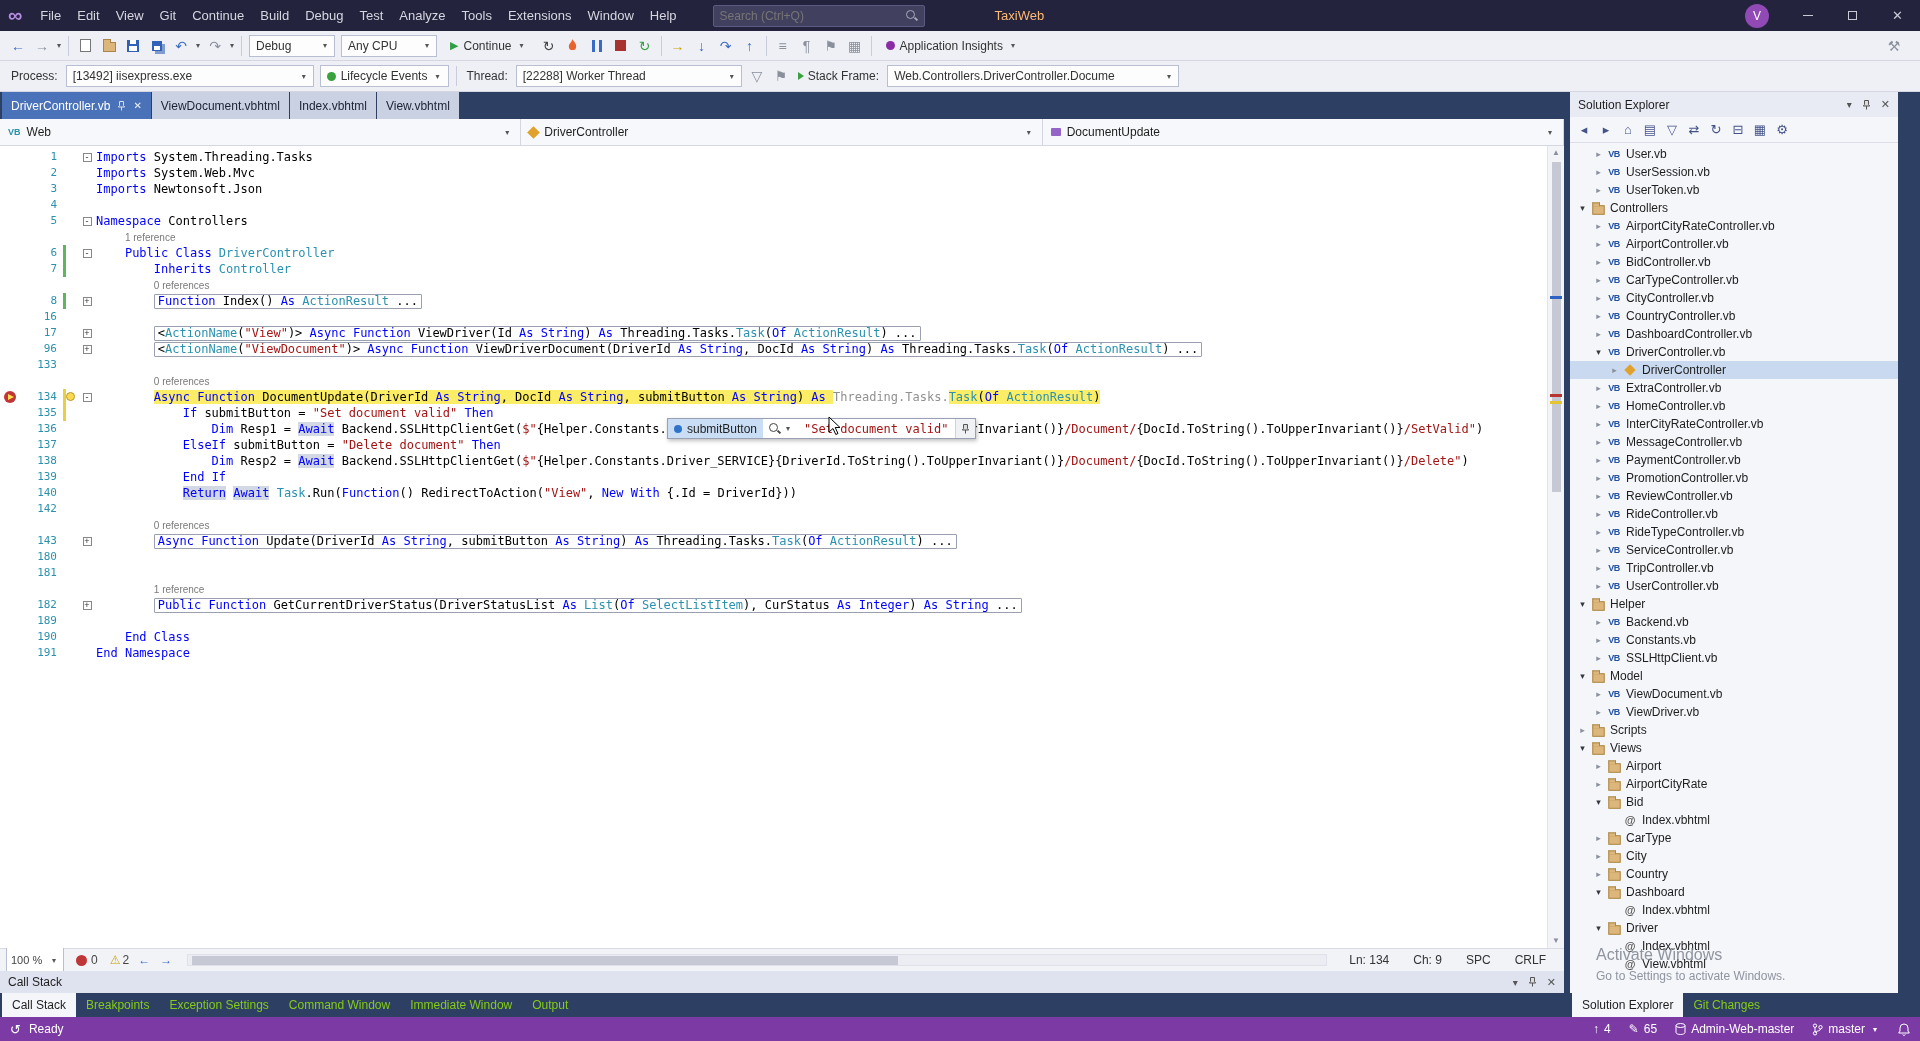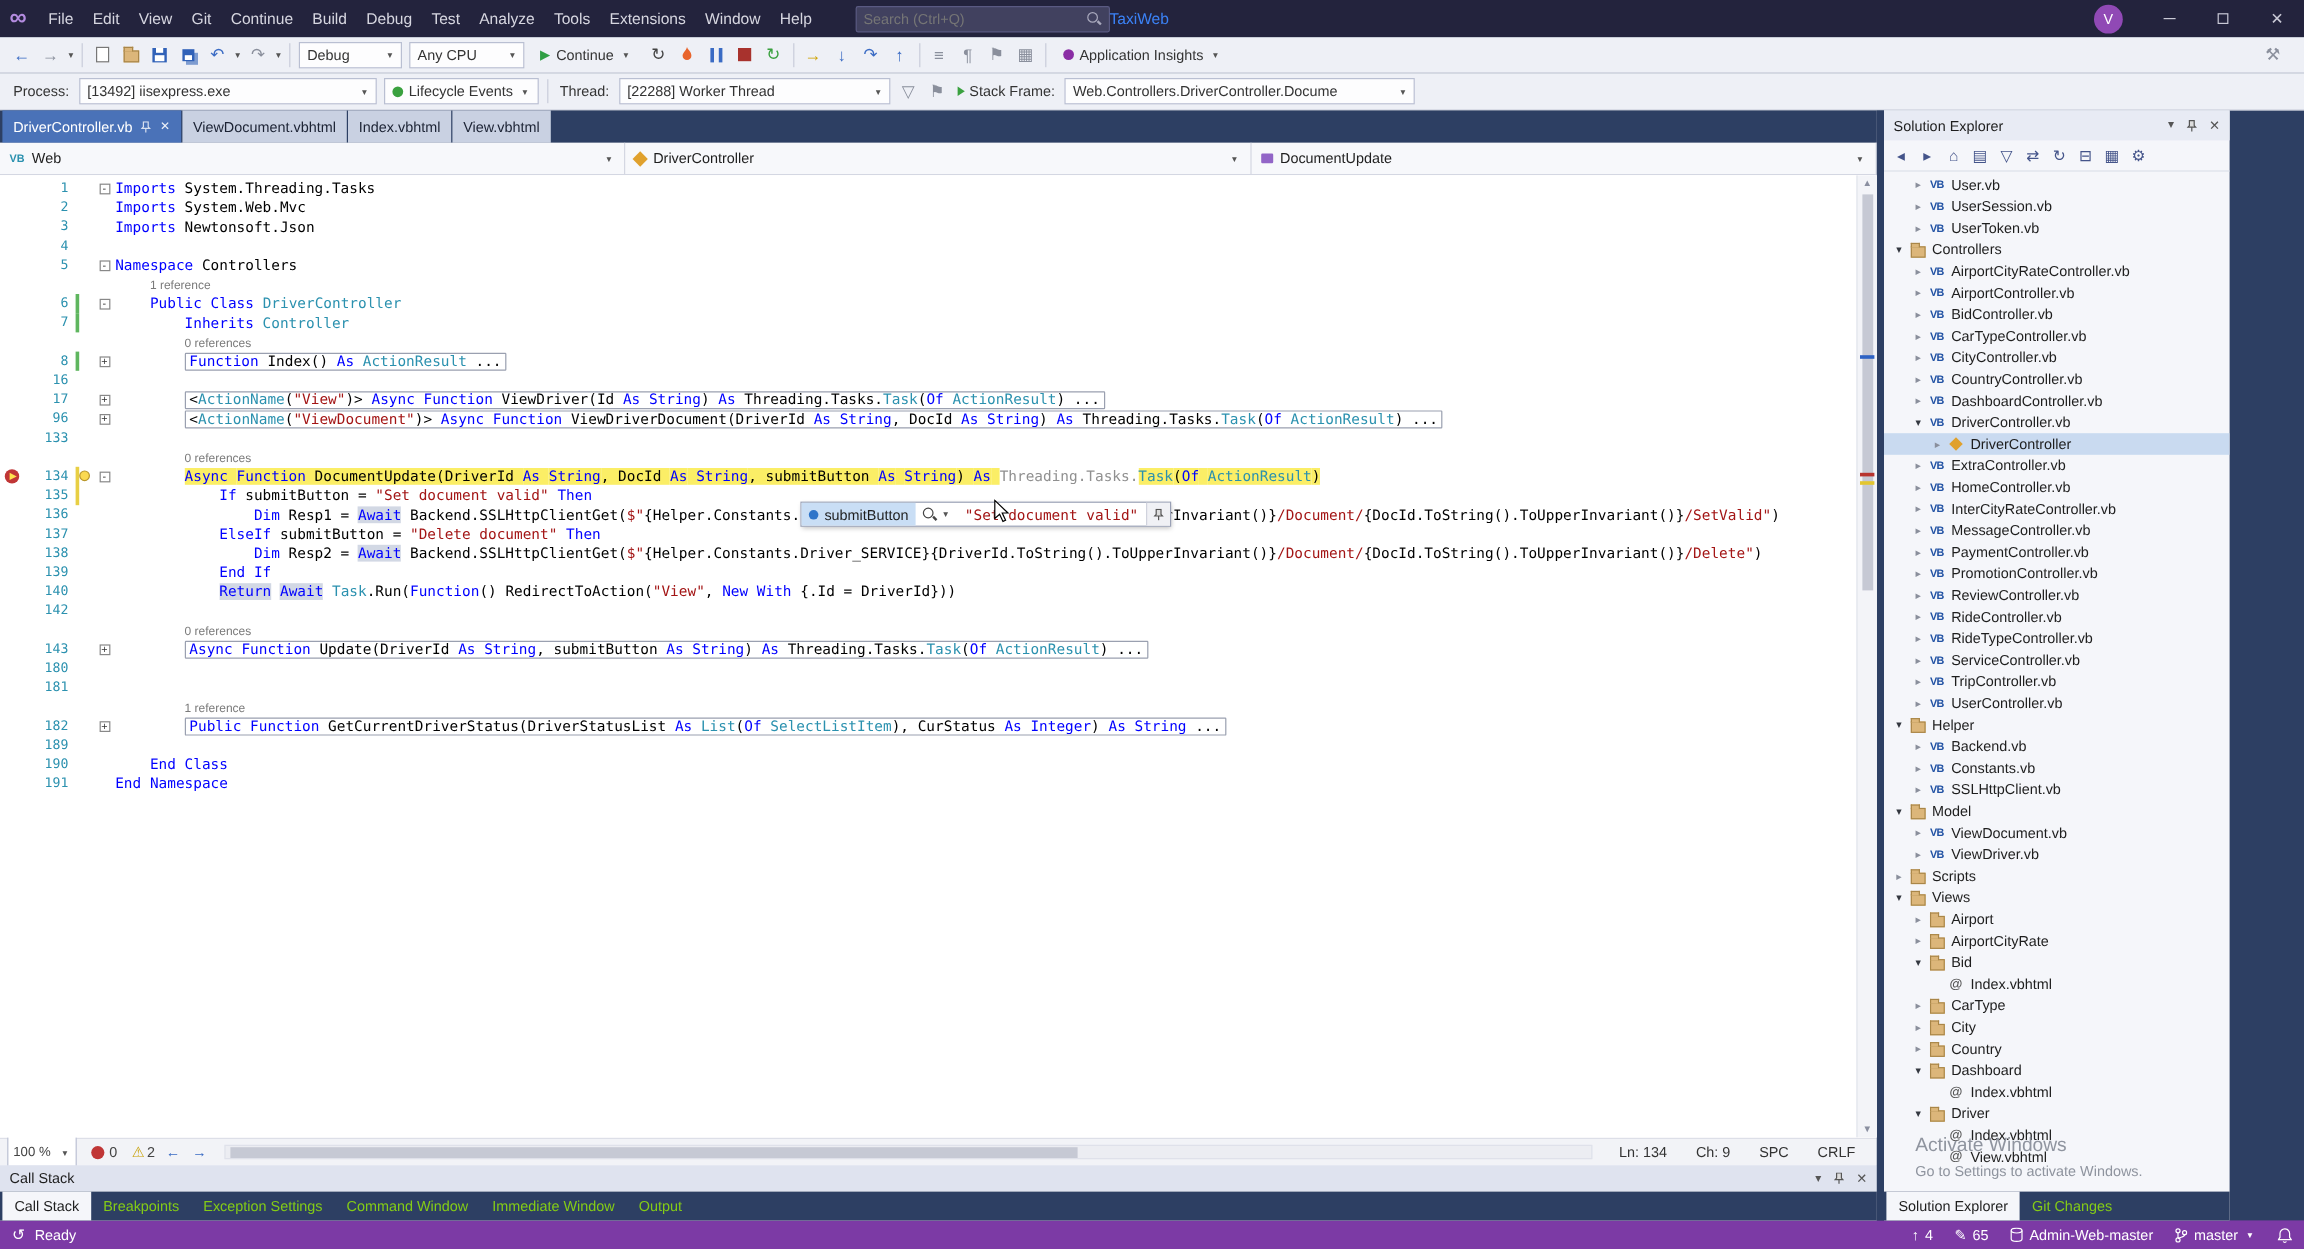--- a/index.html
+++ b/index.html
@@ -6,21 +6,21 @@
 html,body{width:1920px;height:1041px;overflow:hidden;background:#2d3f63;font-family:"Liberation Sans","DejaVu Sans",sans-serif;font-size:13px;color:#1e1e1e}
 
 .titlebar{height:31px;background:#23233d;display:flex;align-items:center;color:#d6d6e0}
 .vslogo{color:#b48ce0;font-size:20px;font-weight:bold;padding:0 10px 0 8px;line-height:31px}
 .menu-item{padding:0 8px;line-height:31px;font-size:13px;cursor:default}
 .qsearch{margin-left:28px;width:212px;height:22px;background:#41415f;border:1px solid #5a5a82;border-radius:2px;display:flex;align-items:center;justify-content:space-between;padding:0 6px;color:#a9a9bd;font-size:12px}
 .qsearch input{background:transparent;border:none;outline:none;color:#a9a9bd;font-size:12px;width:170px;font-family:inherit}
 .mag{position:relative;width:13px;height:13px;display:inline-block;color:#a9a9bd}
 .mag::before{content:'';position:absolute;left:1px;top:1px;width:7px;height:7px;border:1.5px solid currentColor;border-radius:50%}
 .mag::after{content:'';position:absolute;left:9px;top:9px;width:4px;height:2px;background:currentColor;transform:rotate(45deg)}
-.apptitle{color:#3b82f6}
+.apptitle{margin-left:70px;color:#fdba74}
 .tright{margin-left:auto;display:flex;align-items:center;height:100%}
 .avatar{width:24px;height:24px;border-radius:50%;background:#9049b5;color:#fff;font-size:12px;display:flex;align-items:center;justify-content:center;margin-right:16px}
 .winbtn{width:45px;height:100%;display:flex;align-items:center;justify-content:center;color:#c9c9d6;font-size:13px}
 .ic-min{display:inline-block;width:10px;height:1px;background:#c9c9d6}
 .ic-restore{display:inline-block;width:9px;height:9px;border:1px solid #c9c9d6}
 
 .tb{background:#eef0f6;border-bottom:1px solid #d4d7e2;display:flex;align-items:center;padding-left:6px;color:#3b3b3b}
 .tb1{height:30px}.tb2{height:31px}
 .tbi{width:24px;height:24px;display:flex;align-items:center;justify-content:center;font-size:14px;color:#444}
 .blue{color:#3a6bc4}.dim{color:#8a8f9c}.green{color:#3aa13f}.yellow{color:#cfa200}
@@ -103,21 +103,21 @@
 .hthumb{position:absolute;left:4px;top:1px;height:9px;width:62%;background:#c6c9d4}
 .pos{margin:0 12px;color:#333;white-space:nowrap}
 
 .cshead{height:22px;background:#dfe3ef;display:flex;align-items:center;padding:0 8px;font-size:12px}
 .hicons{margin-left:auto;display:flex;gap:10px;color:#555;align-items:center;font-size:10px}
 .ptabs{height:24px;background:#2d3f63;display:flex;align-items:stretch;padding-left:2px}
 .ptab{display:flex;align-items:center;padding:0 10px;font-size:12px;color:#84cc16}
 .ptab.active{background:#f5f6fa;color:#1e1e1e}
 
 .split{width:6px;background:#2d3f63}
-.secol{width:288px;display:flex;flex-direction:column;background:#f5f6fa}
+.secol{width:328px;display:flex;flex-direction:column;background:#f5f6fa}
 .sehead{height:25px;background:#e8ebf4;display:flex;align-items:center;padding:0 8px;font-size:12px}
 .setools{height:26px;display:flex;align-items:center;padding:0 4px;border-bottom:1px solid #dcdfe9;gap:2px}
 .setool{width:20px;height:20px;display:flex;align-items:center;justify-content:center;font-size:13px;color:#44548a}
 .sesearch{height:26px;display:flex;align-items:center;padding:0 6px;border-bottom:1px solid #dcdfe9;gap:4px}
 .sesearch input{flex:1;height:20px;border:1px solid #b9bfd2;background:#fff;font-size:11px;padding:0 5px;color:#333;font-family:inherit}
 .tree{flex:1;overflow:hidden;position:relative;padding-top:2px}
 .trow{height:18px;display:flex;align-items:center;font-size:12px;color:#1e1e1e;white-space:nowrap}
 .trow.sel{background:#c9daf0}
 .texp{width:13px;flex:none;text-align:center;font-size:9px;color:#8a8f9c}
 .texp.open{color:#33373f}

